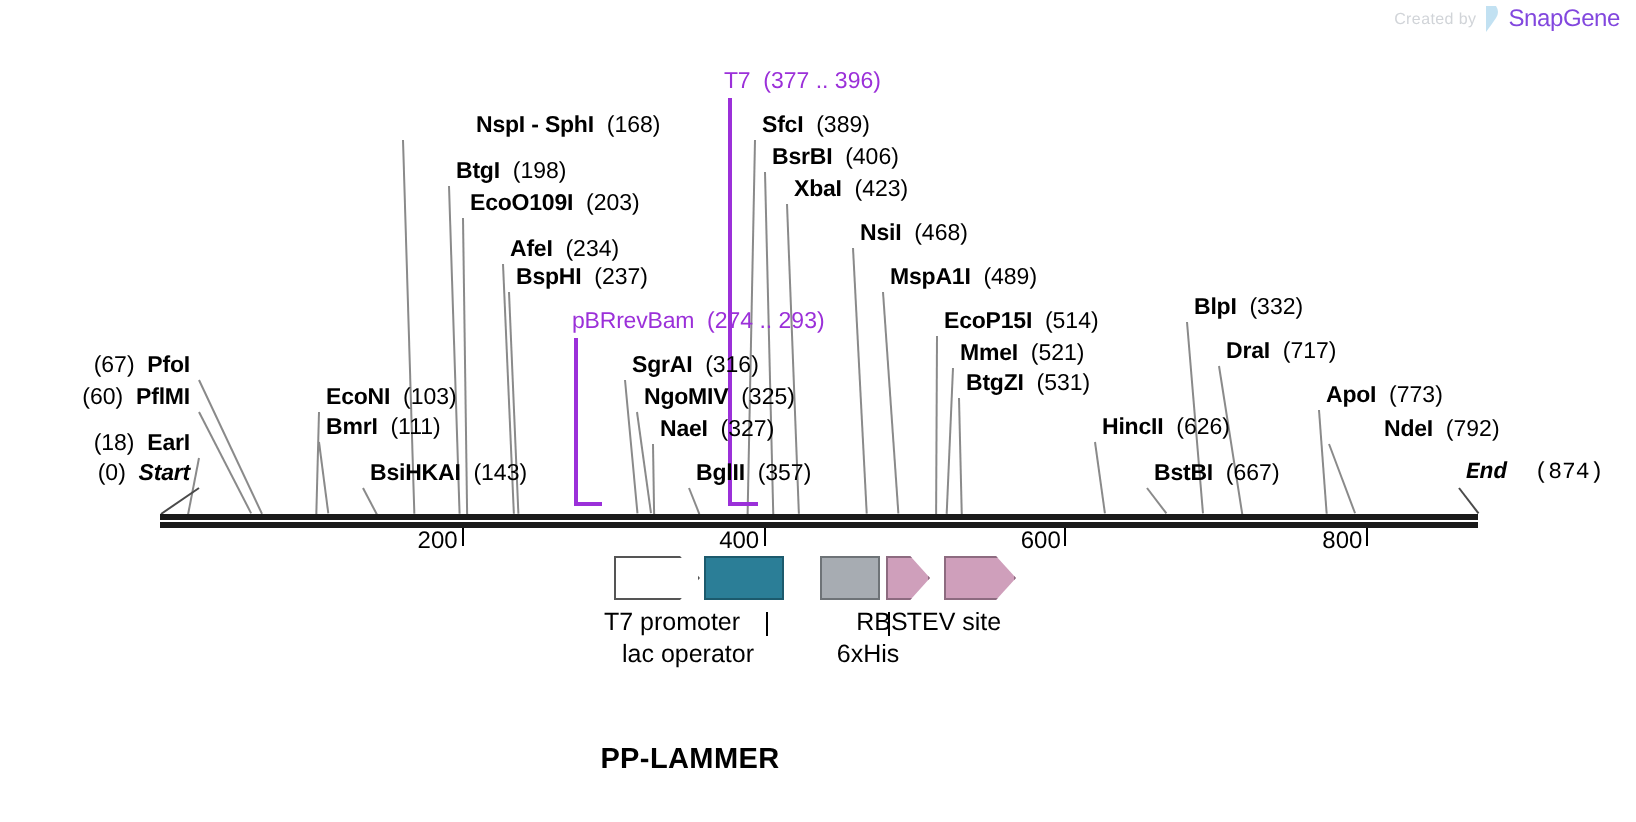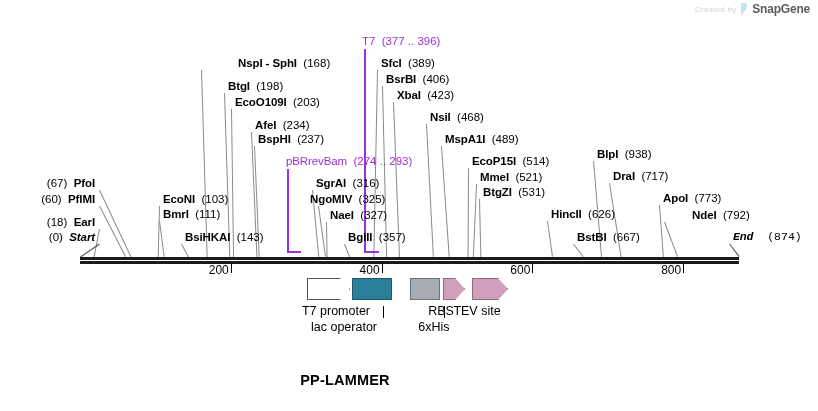--- a/index.html
+++ b/index.html
@@ -31,22 +31,22 @@
     color: #c9cdd2;
     letter-spacing: .2px;
   }
   #watermark .wm-logo {
     width: 8px;
     height: 13px;
     display: block;
   }
   #watermark .wm-name {
     font-size: 12px;
-    font-weight: bold;
-    color: #404040;
+    font-weight: normal;
+    color: #6d28d9;
     letter-spacing: -.2px;
   }
 
   
   #enzyme-layer, #feature-label-layer, #leader-layer,
   #ruler-layer, #feature-track, #tick-layer, #bracket-layer {
     position: absolute;
     left: 0;
     top: 0;
     width: 818px;
@@ -201,34 +201,34 @@
     <div class="enz right" style="top: 183px; right: 723px;"><span class="pos">(67)</span>&nbsp;&nbsp;<span class="nm">PfoI</span></div>
     <div class="enz" style="top: 199px; left: 163px;"><span class="nm">EcoNI</span>&nbsp;&nbsp;<span class="pos">(103)</span></div>
     <div class="enz" style="top: 214px; left: 163px;"><span class="nm">BmrI</span>&nbsp;&nbsp;<span class="pos">(111)</span></div>
     <div class="enz" style="top: 237px; left: 185px;"><span class="nm">BsiHKAI</span>&nbsp;&nbsp;<span class="pos">(143)</span></div>
     <div class="enz" style="top: 63px; left: 205px; padding-left: 33px;"><span class="nm">NspI - SphI</span>&nbsp;&nbsp;<span class="pos">(168)</span></div>
     <div class="enz" style="top: 86px; left: 228px;"><span class="nm">BtgI</span>&nbsp;&nbsp;<span class="pos">(198)</span></div>
     <div class="enz" style="top: 102px; left: 235px;"><span class="nm">EcoO109I</span>&nbsp;&nbsp;<span class="pos">(203)</span></div>
     <div class="enz" style="top: 125px; left: 255px;"><span class="nm">AfeI</span>&nbsp;&nbsp;<span class="pos">(234)</span></div>
     <div class="enz" style="top: 139px; left: 258px;"><span class="nm">BspHI</span>&nbsp;&nbsp;<span class="pos">(237)</span></div>
     <div class="enz" style="top: 183px; left: 316px;"><span class="nm">SgrAI</span>&nbsp;&nbsp;<span class="pos">(316)</span></div>
-    <div class="enz" style="top: 199px; left: 310px;"><span class="nm">NgoMIV</span>&nbsp;&nbsp;<span class="pos">(325)</span></div>
+    <div class="enz" style="top: 199px; left: 322px;"><span class="nm">NgoMIV</span>&nbsp;&nbsp;<span class="pos">(325)</span></div>
     <div class="enz" style="top: 215px; left: 330px;"><span class="nm">NaeI</span>&nbsp;&nbsp;<span class="pos">(327)</span></div>
     <div class="enz" style="top: 237px; left: 348px;"><span class="nm">BglII</span>&nbsp;&nbsp;<span class="pos">(357)</span></div>
     <div class="enz" style="top: 63px; left: 381px;"><span class="nm">SfcI</span>&nbsp;&nbsp;<span class="pos">(389)</span></div>
     <div class="enz" style="top: 79px; left: 386px;"><span class="nm">BsrBI</span>&nbsp;&nbsp;<span class="pos">(406)</span></div>
     <div class="enz" style="top: 95px; left: 397px;"><span class="nm">XbaI</span>&nbsp;&nbsp;<span class="pos">(423)</span></div>
     <div class="enz" style="top: 117px; left: 430px;"><span class="nm">NsiI</span>&nbsp;&nbsp;<span class="pos">(468)</span></div>
     <div class="enz" style="top: 139px; left: 445px;"><span class="nm">MspA1I</span>&nbsp;&nbsp;<span class="pos">(489)</span></div>
     <div class="enz" style="top: 161px; left: 472px;"><span class="nm">EcoP15I</span>&nbsp;&nbsp;<span class="pos">(514)</span></div>
     <div class="enz" style="top: 177px; left: 480px;"><span class="nm">MmeI</span>&nbsp;&nbsp;<span class="pos">(521)</span></div>
     <div class="enz" style="top: 192px; left: 483px;"><span class="nm">BtgZI</span>&nbsp;&nbsp;<span class="pos">(531)</span></div>
     <div class="enz" style="top: 214px; left: 551px;"><span class="nm">HincII</span>&nbsp;&nbsp;<span class="pos">(626)</span></div>
     <div class="enz" style="top: 237px; left: 577px;"><span class="nm">BstBI</span>&nbsp;&nbsp;<span class="pos">(667)</span></div>
-    <div class="enz" style="top: 154px; left: 597px;"><span class="nm">BlpI</span>&nbsp;&nbsp;<span class="pos">(938)</span></div>
+    <div class="enz" style="top: 154px; left: 597px;"><span class="nm">BlpI</span>&nbsp;&nbsp;<span class="pos">(332)</span></div>
     <div class="enz" style="top: 176px; left: 613px;"><span class="nm">DraI</span>&nbsp;&nbsp;<span class="pos">(717)</span></div>
     <div class="enz" style="top: 198px; left: 663px;"><span class="nm">ApoI</span>&nbsp;&nbsp;<span class="pos">(773)</span></div>
     <div class="enz" style="top: 215px; left: 668px; padding-left: 24px;"><span class="nm">NdeI</span>&nbsp;&nbsp;<span class="pos">(792)</span></div>
     <div class="enz right" style="top: 237px; right: 723px;"><span class="pos">(0)</span>&nbsp;&nbsp;<span class="nm ital">Start</span></div>
     <div class="enz" style="top: 237px; left: 733px; font-family: Liberation Mono, monospace;"><span class="nm ital">End</span>&nbsp;&nbsp;<span class="pos">(874)</span></div>
     <div class="enz purple" style="top: 161px; left: 286px;"><span class="nm">pBRrevBam</span>&nbsp;&nbsp;<span class="pos">(274 .. 293)</span></div>
     <div class="enz purple" style="top: 41px; left: 362px;"><span class="nm">T7</span>&nbsp;&nbsp;<span class="pos">(377 .. 396)</span></div>
   </div>
 <div id="ruler-layer">
     <div class="ruler-bar" style="left: 80px; top: 257px; width: 659px; height: 3px; background: rgb(26, 26, 26);"></div>

